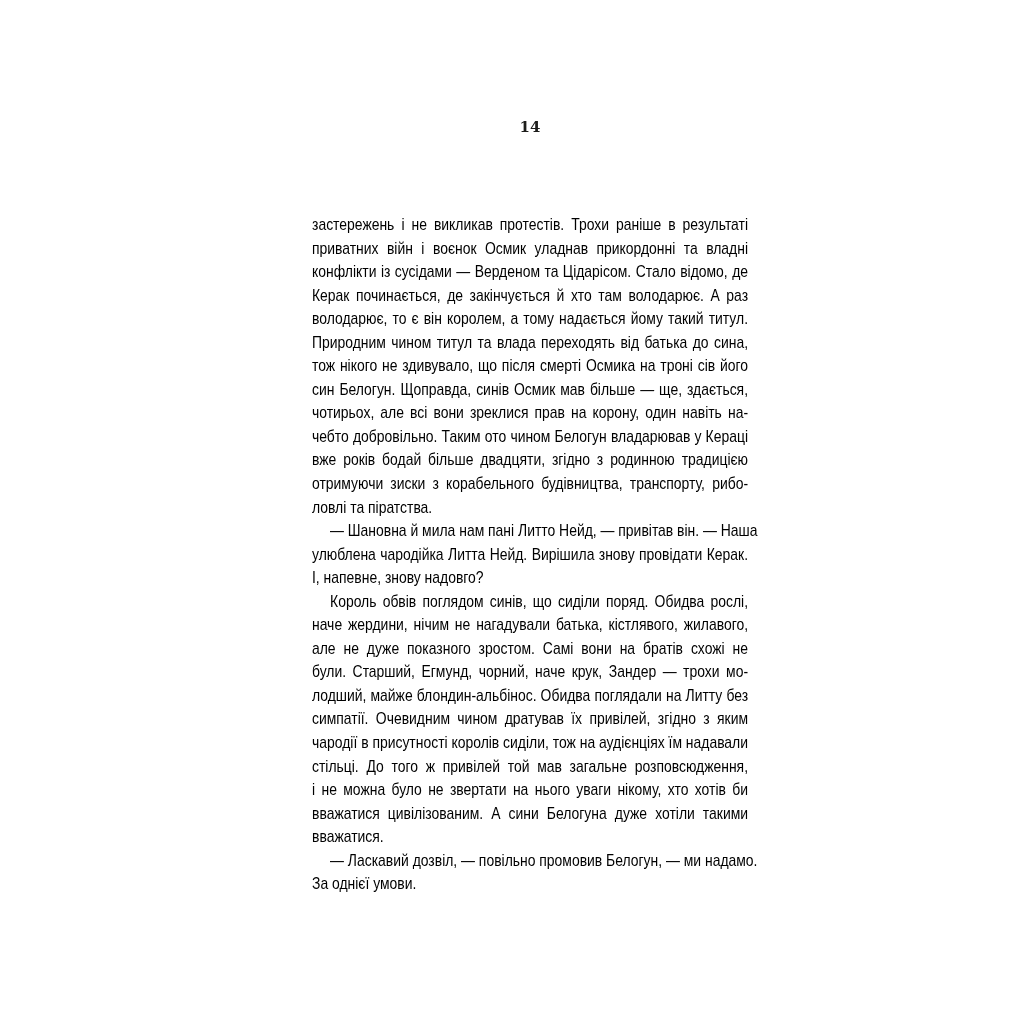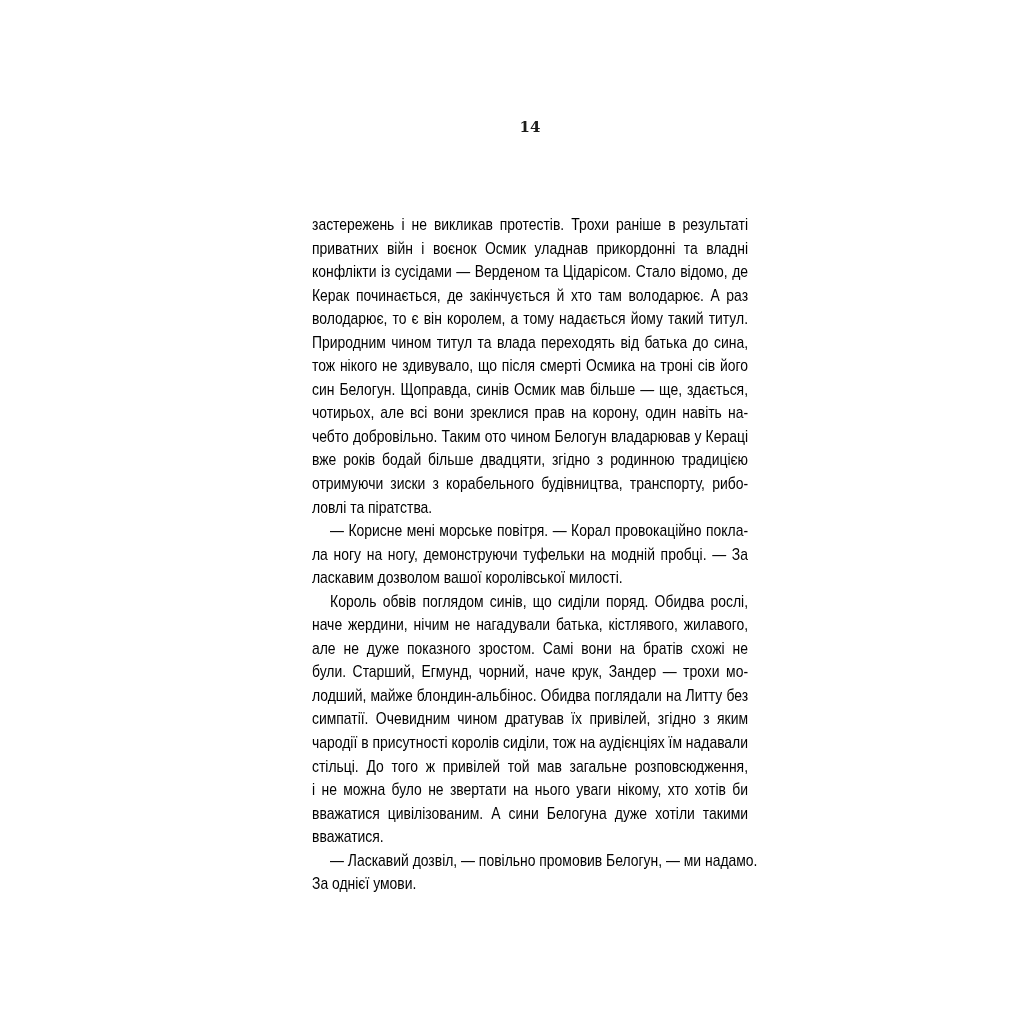--- a/index.html
+++ b/index.html
@@ -70,26 +70,26 @@
     <span class="line">тож нікого не здивувало, що після смерті Осмика на троні сів його</span>
     <span class="line">син Белогун. Щоправда, синів Осмик мав більше — ще, здається,</span>
     <span class="line">чотирьох, але всі вони зреклися прав на корону, один навіть на-</span>
     <span class="line">чебто добровільно. Таким ото чином Белогун владарював у Кераці</span>
     <span class="line">вже років бодай більше двадцяти, згідно з родинною традицією</span>
     <span class="line">отримуючи зиски з корабельного будівництва, транспорту, рибо-</span>
     <span class="line last">ловлі та піратства.</span>
   </div>
 
 
+  <div>
+    <span class="line indent">— Шановна й мила нам пані Литто Нейд, — привітав він. — Наша</span>
+    <span class="line">улюблена чародійка Литта Нейд. Вирішила знову провідати Керак.</span>
+    <span class="line last">І, напевне, знову надовго?</span>
+  </div>
 
-  <div>
-    <span class="line indent">— Корисне мені морське повітря. — Корал провокаційно покла-</span>
-    <span class="line">ла ногу на ногу, демонструючи туфельки на модній пробці. — За</span>
-    <span class="line last">ласкавим дозволом вашої королівської милості.</span>
-  </div>
 
   <div>
     <span class="line indent">Король обвів поглядом синів, що сиділи поряд. Обидва рослі,</span>
     <span class="line">наче жердини, нічим не нагадували батька, кістлявого, жилавого,</span>
     <span class="line">але не дуже показного зростом. Самі вони на братів схожі не</span>
     <span class="line">були. Старший, Егмунд, чорний, наче крук, Зандер — трохи мо-</span>
     <span class="line">лодший, майже блондин-альбінос. Обидва поглядали на Литту без</span>
     <span class="line">симпатії. Очевидним чином дратував їх привілей, згідно з яким</span>
     <span class="line">чародії в присутності королів сиділи, тож на аудієнціях їм надавали</span>
     <span class="line">стільці. До того ж привілей той мав загальне розповсюдження,</span>

